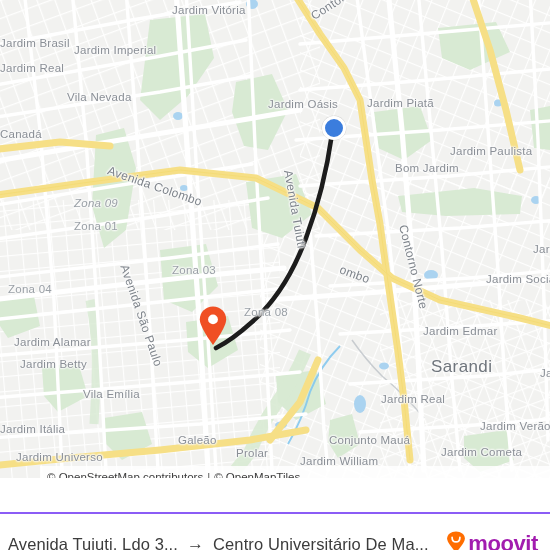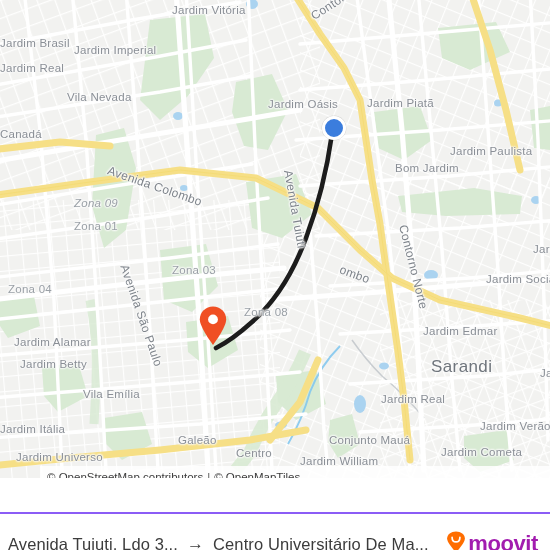--- a/index.html
+++ b/index.html
@@ -312,21 +312,21 @@
         <div class="plabel" style="left: 14px; top: 336px;">Jardim Alamar</div>
         <div class="plabel" style="left: 20px; top: 358px;">Jardim Betty</div>
         <div class="plabel city" style="left: 431px; top: 357px;">Sarandi</div>
         <div class="plabel" style="left: 83px; top: 388px;">Vila Emília</div>
         <div class="plabel" style="left: 381px; top: 393px;">Jardim Real</div>
         <div class="plabel" style="left: 480px; top: 420px;">Jardim Verão</div>
         <div class="plabel" style="left: 0px; top: 423px;">Jardim Itália</div>
         <div class="plabel" style="left: 540px; top: 367px;">Ja</div>
         <div class="plabel" style="left: 178px; top: 434px;">Galeão</div>
         <div class="plabel" style="left: 329px; top: 434px;">Conjunto Mauá</div>
-        <div class="plabel" style="left: 236px; top: 447px;">Centro</div>
+        <div class="plabel" style="left: 236px; top: 447px;">Prolar</div>
         <div class="plabel" style="left: 441px; top: 446px;">Jardim Cometa</div>
         <div class="plabel" style="left: 16px; top: 451px;">Jardim Universo</div>
         <div class="plabel" style="left: 300px; top: 455px;">Jardim William</div>
       </div>
 
     <div id="street-labels">
         <div class="slabel" style="left: 312px; top: 10px; transform: rotate(-33deg);">Contorno Norte</div>
         <div class="slabel" style="left: 108px; top: 163px; transform: rotate(19deg);">Avenida Colombo</div>
         <div class="slabel" style="left: 288px; top: 163px; transform: rotate(80deg);">Avenida Tuiuti</div>
         <div class="slabel" style="left: 403px; top: 218px; transform: rotate(76deg);">Contorno Norte</div>

